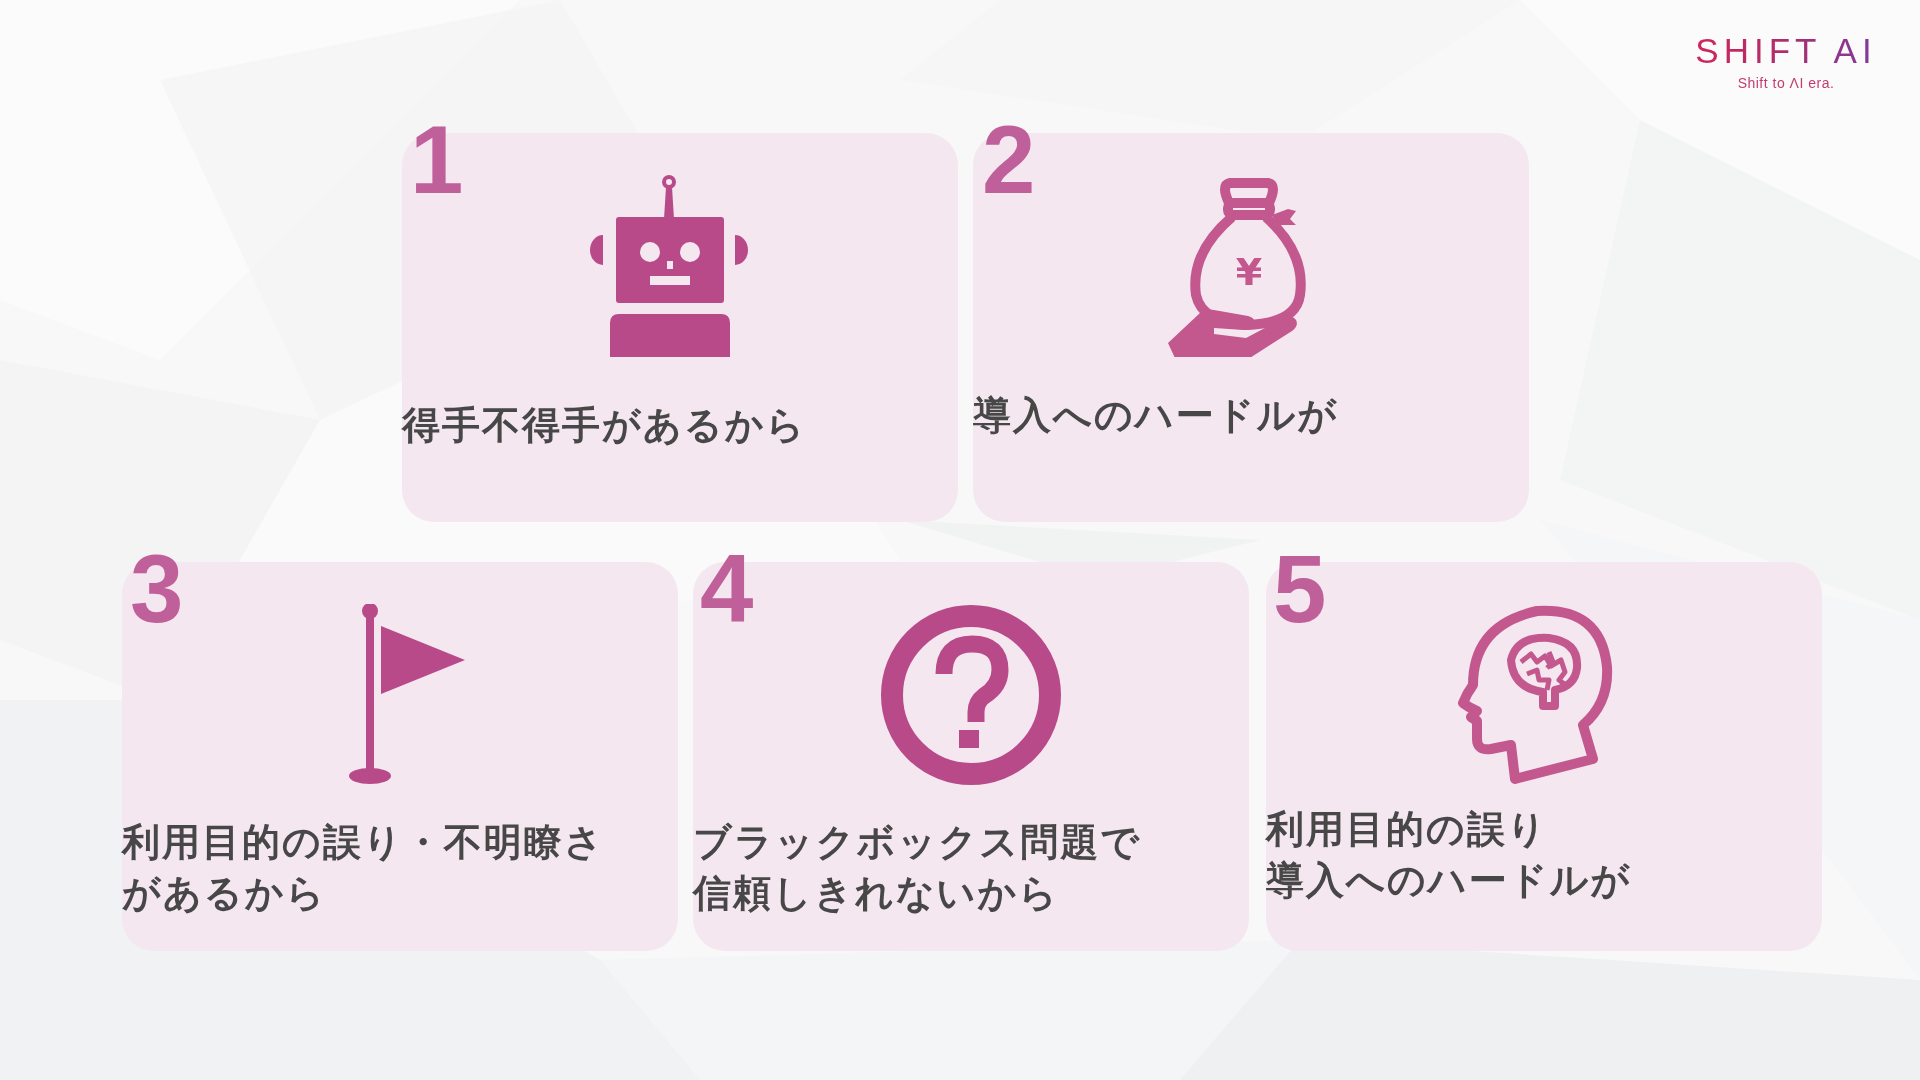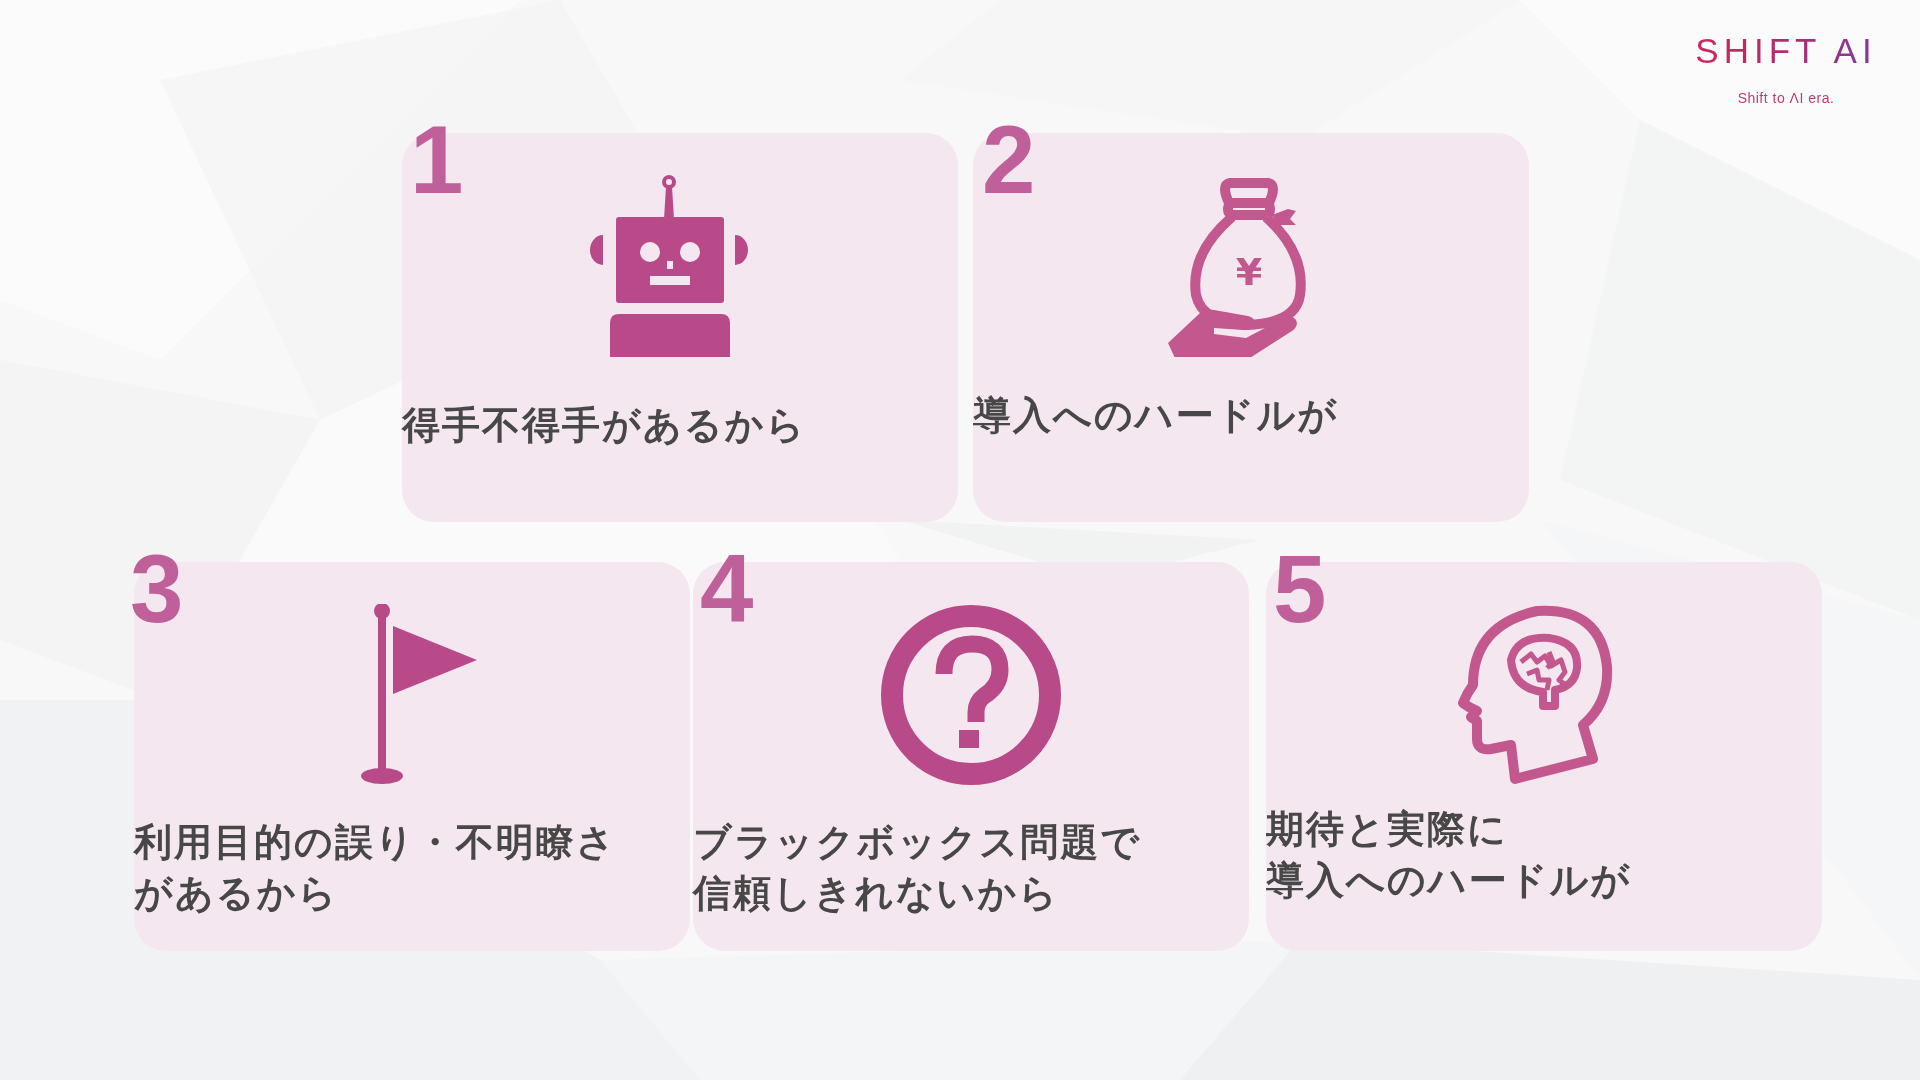--- a/index.html
+++ b/index.html
@@ -13,21 +13,21 @@
     position: absolute; left: 1690px; top: 32px; width: 192px; text-align: center; z-index: 3;
   }
   .logo-main {
     font-family: "Liberation Sans", "DejaVu Sans", sans-serif;
     font-size: 35px; font-weight: 400; letter-spacing: 5px; line-height: 38px;
     background: linear-gradient(90deg, #d2245a 0%, #b12d6a 45%, #7c3aa2 100%);
     -webkit-background-clip: text; background-clip: text; color: transparent;
   }
   .logo-tag {
     font-family: "Liberation Sans", "DejaVu Sans", sans-serif;
-    font-size: 14px; color: #c23c6e; letter-spacing: 0.5px; margin-top: 20px;
+    font-size: 14px; color: #c23c6e; letter-spacing: 0.5px; margin-top: 5px;
   }
   .card {
     position: absolute; width: 556px; height: 389px; border-radius: 32px;
     background: #f5e7ef; z-index: 1;
   }
   .card-number {
     position: absolute; z-index: 2;
     font-family: "Liberation Sans", "DejaVu Sans", sans-serif;
     font-weight: 700; font-size: 96px; line-height: 96px; color: #c0609a;
   }
@@ -100,21 +100,21 @@
       <text x="89" y="110" text-anchor="middle" font-family="DejaVu Sans, sans-serif" font-size="38" font-weight="700" fill="#c3588f">¥</text>
       <path d="M8,168 l32,-30 q6,-5 14,-3 l34,6 q8,2 6,8 q-2,6 -10,6 l-30,-2 l0,6 l32,4 l38,-20 q8,-4 12,2 q3,6 -4,11 l-50,32 q-6,3 -12,2 l-40,-6 l-10,10 z" fill="#c3588f"></path>
     </svg>
   </div>
   <div class="card-text" style="top:257px;">
     <span>導入へのハードルが</span>
   </div>
 </div>
 <div class="card-number" style="left:982px; top:112px;">2</div>
 
-<div class="card" style="left:134px; top:562px;">
+<div class="card" style="left:122px; top:562px;">
   <div class="card-icon">
     <svg viewBox="0 0 182 182" fill="#b84a8a">
       <circle cx="61" cy="7" r="8"></circle>
       <rect x="57" y="10" width="8" height="158"></rect>
       <ellipse cx="61" cy="172" rx="21" ry="8"></ellipse>
       <polygon points="72,22 156,56 72,90"></polygon>
     </svg>
   </div>
   <div class="card-text" style="top:255px;">
     <span>利用目的の誤り・不明瞭さ</span>
@@ -140,17 +140,17 @@
 
 <div class="card" style="left:1266px; top:562px;">
   <div class="card-icon">
     <svg viewBox="0 0 182 182">
       <path d="M62,175 l-4,-34 l-20,4 q-14,2 -14,-10 l0,-18 l-6,-4 l6,-6 l-8,-4 l-6,-4 q4,-10 10,-18 q0,-60 64,-74 q64,-4 70,56 q2,36 -24,58 l10,34 z" fill="none" stroke="#c3588f" stroke-width="10" stroke-linejoin="round"></path>
       <path d="M58,56 q6,-24 38,-22 q30,4 28,30 q-2,18 -22,22 l0,16 l-12,0 l0,-14 q-30,-4 -32,-32 z" fill="none" stroke="#c3588f" stroke-width="8" stroke-linejoin="round"></path>
       <path d="M68,58 l10,-8 l6,8 l8,-6 l6,10 l10,-6 l4,12 l-6,8 l8,6 M74,70 l10,-4 l2,10 l10,0 l-2,10 M96,48 l4,10 l-6,6" fill="none" stroke="#c3588f" stroke-width="5" stroke-linejoin="round"></path>
     </svg>
   </div>
   <div class="card-text" style="top:242px;">
-    <span>期待と実際に</span>
+    <span>利用目的の誤り</span>
     <span>導入へのハードルが</span>
   </div>
 </div>
 <div class="card-number" style="left:1273px; top:541px;">5</div>
 
 </body></html>

